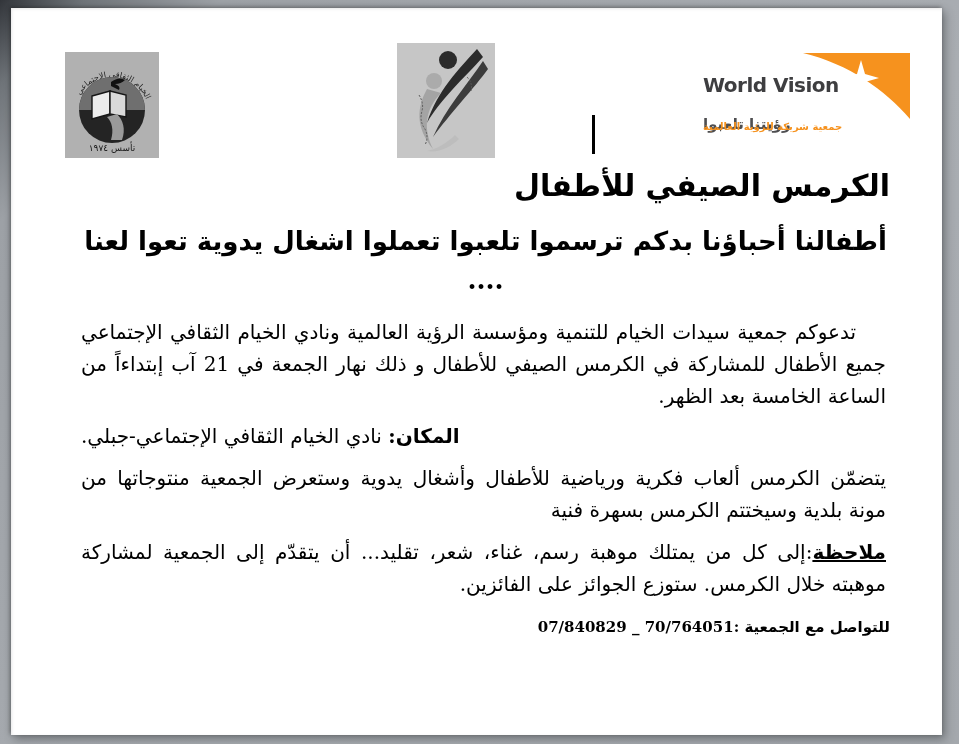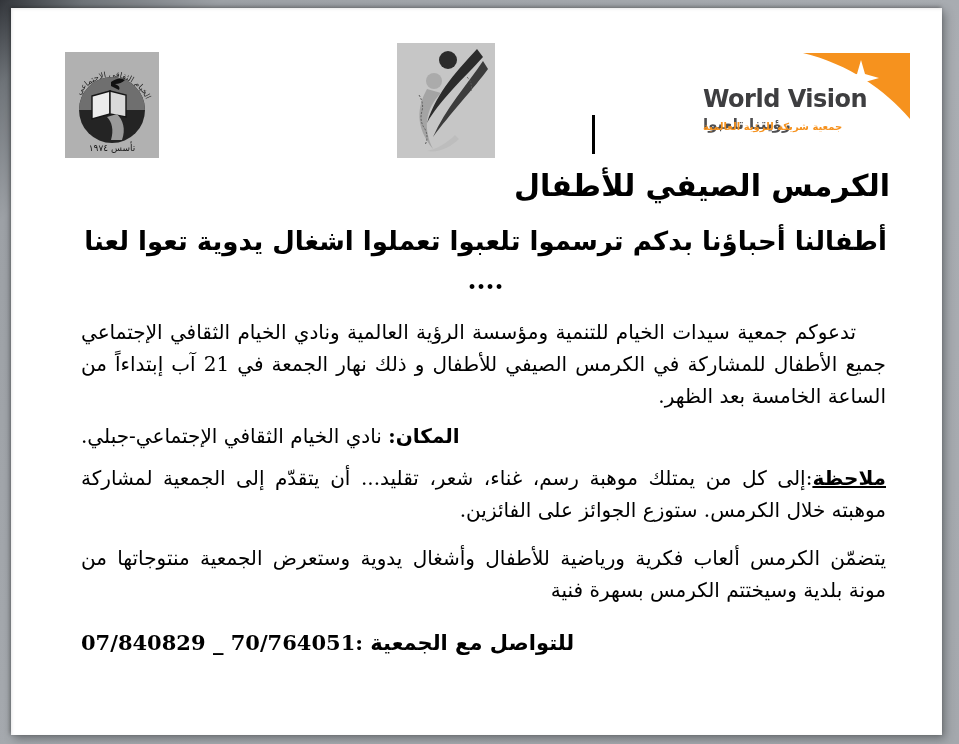--- a/index.html
+++ b/index.html
@@ -13,22 +13,22 @@
     box-shadow:3px 4px 9px rgba(45,48,52,.45), -1px -1px 4px rgba(0,0,0,.35),
                inset 1px 1px 3px rgba(120,124,128,.18);
   }
   .logo{position:absolute;}
   .club-logo{left:54px;top:44px;width:94px;height:106px;}
   .assoc-logo{left:386px;top:35px;width:98px;height:115px;}
   .caret{position:absolute;left:581px;top:107px;width:3px;height:39px;background:#000;}
   .wv-logo{left:676px;top:45px;width:223px;height:94px;background:#fff;}
   .wv-art{position:absolute;left:0;top:0;width:100%;height:100%;}
   .wv-wordmark{
-    position:absolute;left:16px;top:32px;font-family:"DejaVu Sans",sans-serif;
-    font-weight:bold;font-size:24px;letter-spacing:-0.5px;color:#3e3e40;white-space:nowrap;
+    position:absolute;left:16px;top:20px;font-family:"DejaVu Sans",sans-serif;
+    font-weight:bold;font-size:20px;letter-spacing:-0.5px;color:#3e3e40;white-space:nowrap;
   }
   .wv-arabic{
     position:absolute;left:16px;top:62px;direction:rtl;font-size:15px;font-weight:bold;
     color:#4e4e50;white-space:nowrap;font-family:"DejaVu Sans",sans-serif;
   }
   .wv-tagline{
     position:absolute;left:16px;top:68px;direction:rtl;font-size:10px;font-weight:bold;
     color:#F6921E;white-space:nowrap;font-family:"DejaVu Sans",sans-serif;
   }
   .content{
@@ -44,21 +44,21 @@
   .para{
     font-size:20px;line-height:1.6;text-align:justify;margin:0 4px 8px 0;
   }
   .para.indent{text-indent:30px;}
   .loc{font-size:20px;line-height:1.6;text-align:left;margin:0 0 10px 0;}
   .label-bold{font-weight:bold;}
   .label-underline{font-weight:bold;text-decoration:underline;}
   .program{margin-bottom:10px;}
   .note{margin-bottom:16px;}
   .contact{
-    font-size:21px;font-weight:bold;text-align:left;line-height:1.5;
+    font-size:15px;font-weight:bold;text-align:right;line-height:1.5;
   }
 </style>
 </head>
 <body>
 
 <div class="canvas">
   <div class="page">
 
     <div class="logo club-logo">
       <svg width="94" height="106" viewBox="0 0 94 106" xmlns="http://www.w3.org/2000/svg">
@@ -106,21 +106,21 @@
     </div>
 
     <div class="content">
       <h1 class="title">الكرمس الصيفي للأطفال</h1>
       <h2 class="subtitle">أطفالنا أحباؤنا بدكم ترسموا تلعبوا تعملوا اشغال يدوية تعوا لعنا ....</h2>
 
       <p class="para indent">تدعوكم جمعية سيدات الخيام للتنمية ومؤسسة الرؤية العالمية ونادي الخيام الثقافي الإجتماعي جميع الأطفال للمشاركة في الكرمس الصيفي للأطفال و ذلك نهار الجمعة في 21 آب إبتداءاً من الساعة الخامسة بعد الظهر.</p>
 
       <p class="loc"><span class="label-bold">المكان:</span><span> نادي الخيام الثقافي الإجتماعي-جبلي.</span></p>
 
+      <p class="para program">يتضمّن الكرمس ألعاب فكرية ورياضية للأطفال  وأشغال يدوية  وستعرض الجمعية منتوجاتها من مونة بلدية وسيختتم الكرمس بسهرة فنية</p>
+
       <p class="para note"><span class="label-underline">ملاحظة</span><span>:إلى كل من يمتلك موهبة رسم، غناء، شعر، تقليد... أن يتقدّم إلى الجمعية لمشاركة موهبته خلال الكرمس. ستوزع الجوائز على الفائزين.</span></p>
-
-      <p class="para program">يتضمّن الكرمس ألعاب فكرية ورياضية للأطفال  وأشغال يدوية  وستعرض الجمعية منتوجاتها من مونة بلدية وسيختتم الكرمس بسهرة فنية</p>
 
       <p class="contact"><span>للتواصل مع الجمعية :</span><span>70/764051 _ 07/840829</span></p>
     </div>
 
   </div>
 </div>
 
 </body></html>

